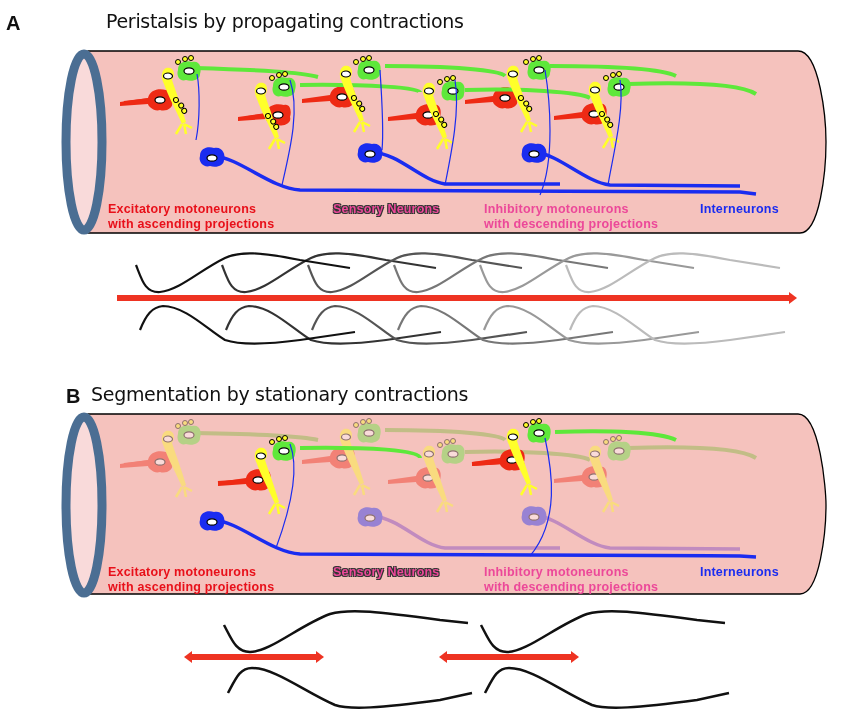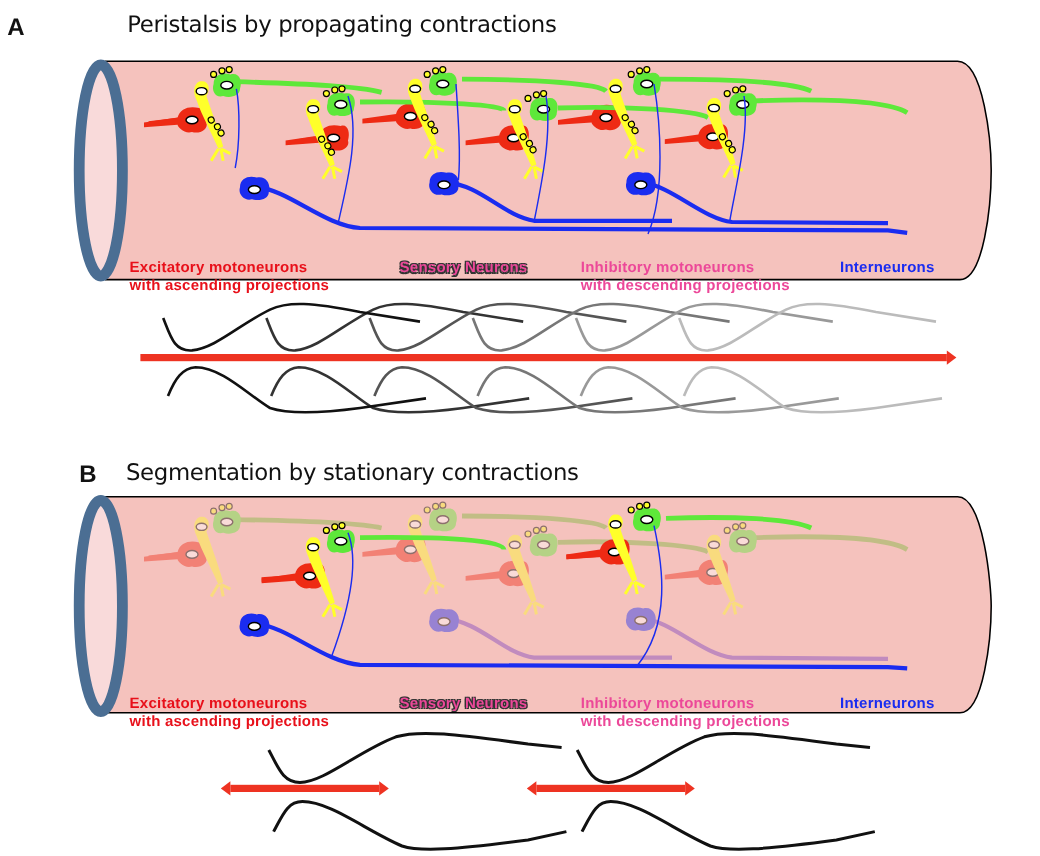--- a/index.html
+++ b/index.html
@@ -1,33 +1,33 @@
 <!DOCTYPE html>
 <html><head>
 <meta charset="utf-8">
 <style>
   html, body { margin:0; padding:0; background:#ffffff; }
   body { width:867px; height:713px; position:relative; overflow:hidden; font-family:"Liberation Sans", sans-serif; }
   .panel-letter { position:absolute; font-family:"Liberation Sans", sans-serif; font-weight:bold; font-size:20px; color:#111; }
   .panel-title { position:absolute; font-family:"DejaVu Sans", sans-serif; font-size:19px; color:#111; letter-spacing:-0.3px; }
-  .lbl { position:absolute; font-family:"Liberation Sans", sans-serif; font-weight:bold; font-size:12.5px; line-height:15px; letter-spacing:0.2px; white-space:nowrap;margin-top:14px; }
+  .lbl { position:absolute; font-family:"Liberation Sans", sans-serif; font-weight:bold; font-size:12.5px; line-height:15px; letter-spacing:0.2px; white-space:nowrap; }
   .lbl-exc { color:#e8101a; }
   .lbl-sens { color:#ec4899; text-shadow: -1px -1px 0 #333, 1px -1px 0 #333, -1px 1px 0 #333, 1px 1px 0 #333; }
   .lbl-inh { color:#ec4899; }
   .lbl-int { color:#1a2cf0;padding-left:20px; }
   svg.layer { position:absolute; left:0; top:0; }
 </style>
 </head>
 <body>
 
 <div class="panel-letter" style="left:6px;top:12px;">A</div>
 <div class="panel-title" style="left:106px;top:10px;text-align:center;">Peristalsis by propagating contractions</div>
 
 <div class="panel-letter" style="left:66px;top:385px;">B</div>
-<div class="panel-title" style="left:105px;top:383px;">Segmentation by stationary contractions</div>
+<div class="panel-title" style="left:91px;top:383px;">Segmentation by stationary contractions</div>
 
 <svg class="layer" width="867" height="713" viewBox="0 0 867 713">
   <defs>
     <g id="ncell-red">
       <path d="M-40,4 L-12,0 C-10,-8 -2,-10 6,-8 C12,-10 14,-2 12,4 C14,10 6,14 0,12 C-6,14 -12,8 -12,6 L-40,8 Z" fill="#ee2a14"></path>
       <ellipse cx="0" cy="2" rx="5" ry="3.2" fill="#fff" stroke="#000" stroke-width="1.2"></ellipse>
     </g>
     <g id="ncell-green">
       <path d="M-10,0 C-10,-8 -2,-10 4,-8 C12,-10 14,-2 12,4 C12,10 4,12 -2,10 C-8,12 -12,6 -10,0 Z" fill="#5ee83a"></path>
       <ellipse cx="1" cy="1" rx="5" ry="3.2" fill="#fff" stroke="#000" stroke-width="1.2"></ellipse>

